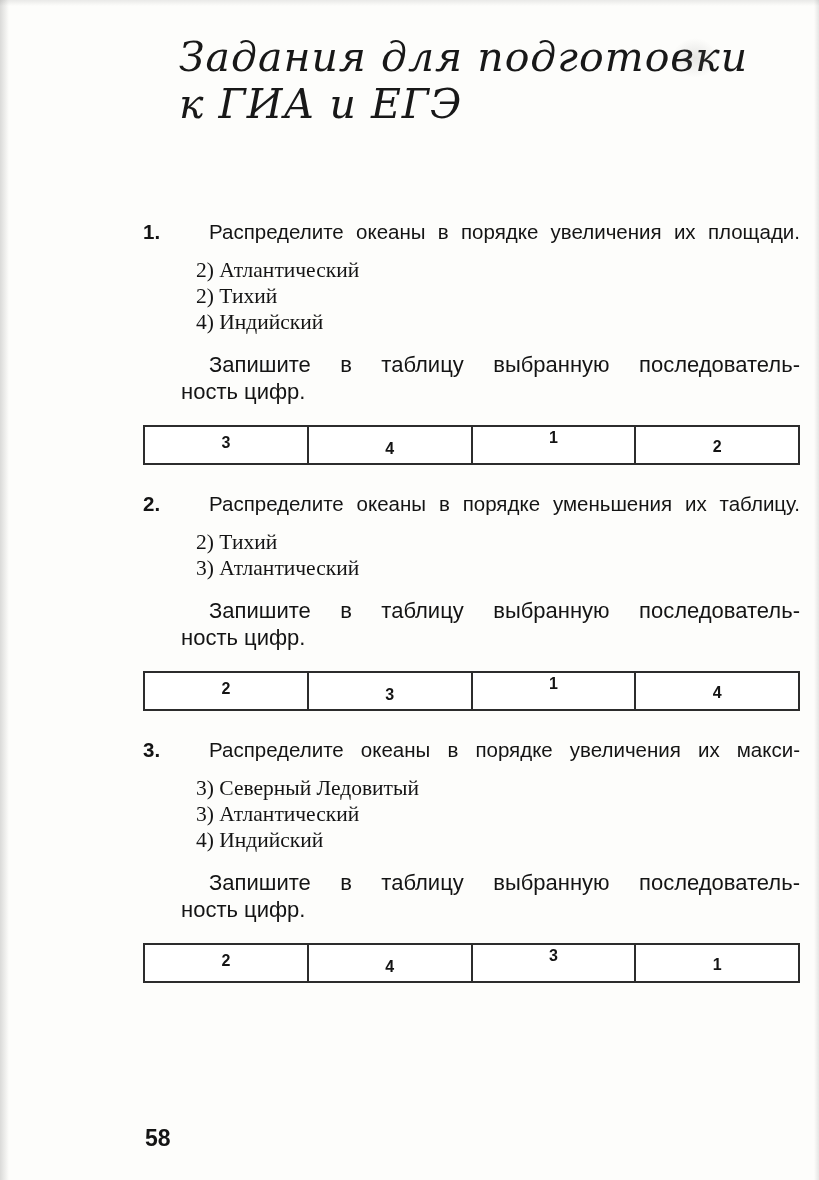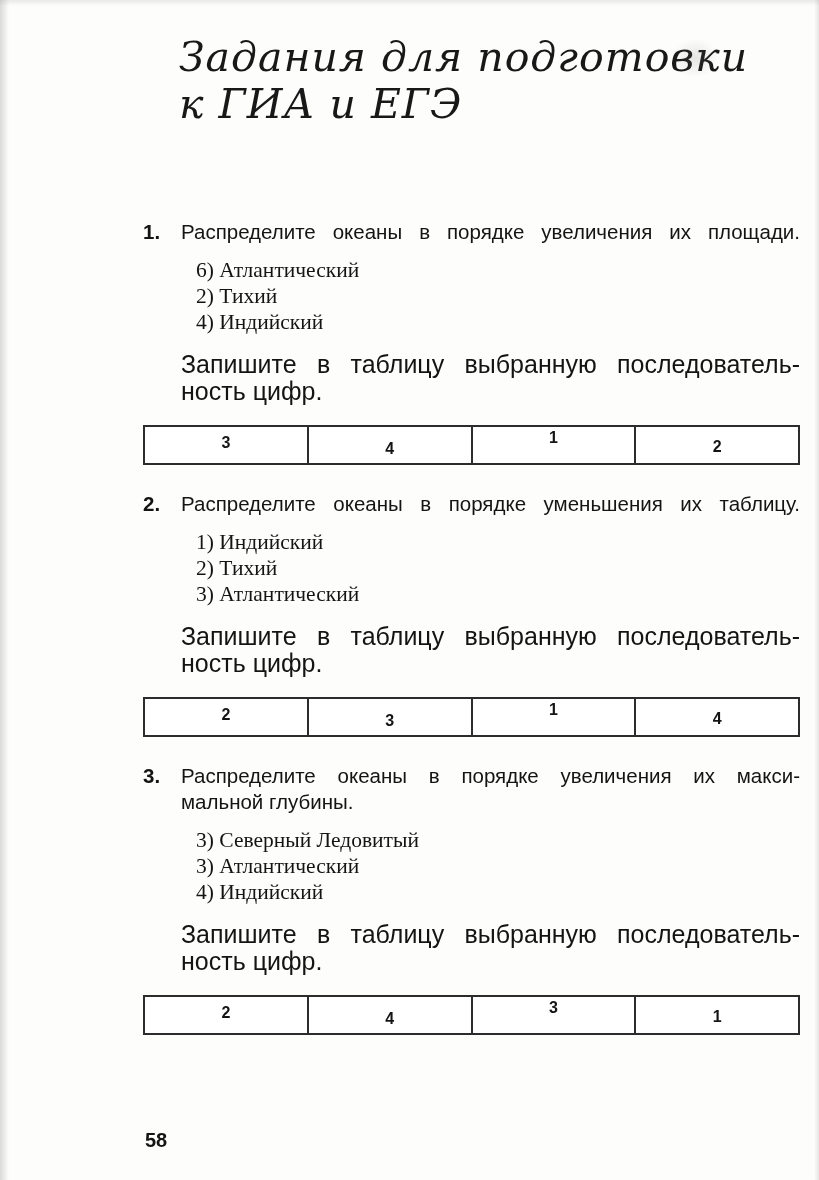--- a/index.html
+++ b/index.html
@@ -46,34 +46,34 @@
     margin-left: 36px;
     color: #181818;
   }
 
   .task { margin-top: 26px; }
   .task.first { margin-top: 92px; }
 
   .task-header { display: flex; font-size: 20.5px; line-height: 26px; }
   .task-num { flex: 0 0 38px; font-weight: bold; }
   .task-q { flex: 1; }
-  .just { text-align: justify; text-align-last: justify; }
+  .just { text-align: justify; text-align-last: justify; margin-left: 28px; }
 
   .options {
     list-style: none;
     margin: 12px 0 16px 53px;
     font-family: "Liberation Serif", serif;
     font-size: 21.5px;
     line-height: 26px;
   }
 
   .instruction {
     margin-left: 38px;
     margin-bottom: 20px;
-    font-size: 25px;
+    font-size: 22px;
     line-height: 27px;
   }
 
   .answer-table {
     display: flex;
     height: 40px;
     border: 2px solid #2c2c2c;
     background: #fff;
   }
   .answer-table .cell {
@@ -88,21 +88,21 @@
   .cell:nth-child(1) .ans { transform: translateY(-2px); }
   .cell:nth-child(2) .ans { transform: translateY(4px); }
   .cell:nth-child(3) .ans { transform: translateY(-7px); }
   .cell:nth-child(4) .ans { transform: translateY(2px); }
 
   .page-number {
     position: absolute;
     left: 145px;
     bottom: 28px;
     font-weight: bold;
-    font-size: 20px;
+    font-size: 23px;
   }
 </style>
 </head>
 <body>
 
 <div class="scan-edge-left"></div>
 <div class="scan-edge-right"></div>
 <div class="scan-edge-top"></div>
 <div class="scan-blob"></div>
 
@@ -115,21 +115,21 @@
 
   <div class="task first">
     <div class="task-header">
       <span class="task-num">1.</span>
       <div class="task-q">
         <div class="just">Распределите океаны в порядке увеличения их площади.</div>
         <div></div>
       </div>
     </div>
     <ul class="options">
-      <li>6) Атлантический</li>
+      <li>2) Атлантический</li>
       <li>2) Тихий</li>
       <li>4) Индийский</li>
     </ul>
     <div class="instruction">
       <div class="just">Запишите в таблицу выбранную последователь-</div>
       <div>ность цифр.</div>
     </div>
     <div class="answer-table">
       <div class="cell">
           <span class="ans">3</span>
@@ -148,21 +148,20 @@
 
   <div class="task">
     <div class="task-header">
       <span class="task-num">2.</span>
       <div class="task-q">
         <div class="just">Распределите океаны в порядке уменьшения их таблицу.</div>
         <div></div>
       </div>
     </div>
     <ul class="options">
-      <li>1) Индийский</li>
       <li>2) Тихий</li>
       <li>3) Атлантический</li>
     </ul>
     <div class="instruction">
       <div class="just">Запишите в таблицу выбранную последователь-</div>
       <div>ность цифр.</div>
     </div>
     <div class="answer-table">
       <div class="cell">
           <span class="ans">2</span>
@@ -177,21 +176,20 @@
           <span class="ans">4</span>
         </div>
     </div>
   </div>
 
   <div class="task">
     <div class="task-header">
       <span class="task-num">3.</span>
       <div class="task-q">
         <div class="just">Распределите океаны в порядке увеличения их макси-</div>
-        <div>мальной глубины.</div>
       </div>
     </div>
     <ul class="options">
       <li>3) Северный Ледовитый</li>
       <li>3) Атлантический</li>
       <li>4) Индийский</li>
     </ul>
     <div class="instruction">
       <div class="just">Запишите в таблицу выбранную последователь-</div>
       <div>ность цифр.</div>

